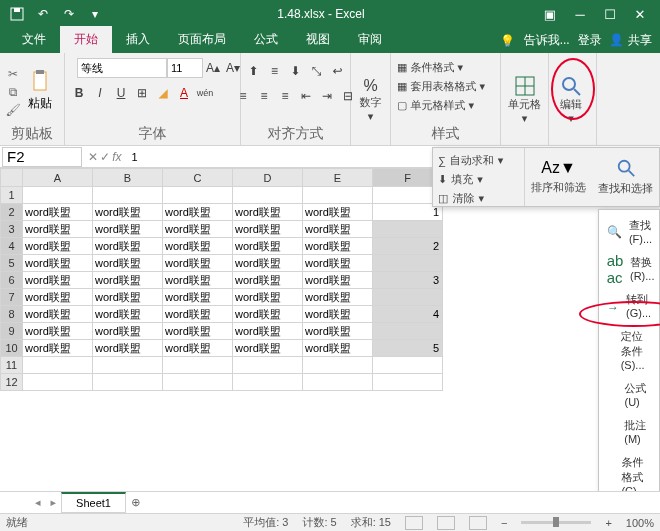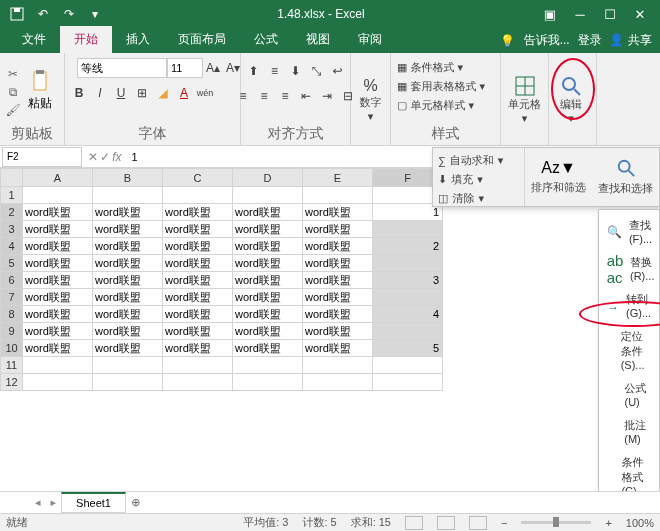--- a/index.html
+++ b/index.html
@@ -33,21 +33,21 @@
 .sizesel { width: 36px; height: 20px; border: 1px solid #ccc; background: #fff; font-size: 11px; padding: 0 3px; display: flex; align-items: center; }
 .btnrow { display: flex; gap: 1px; margin-top: 3px; }
 .rbtn { width: 20px; height: 20px; display: flex; align-items: center; justify-content: center; color: #444; }
 .bigbtn { display: flex; flex-direction: column; align-items: center; justify-content: center; width: 42px; font-size: 11px; color: #444; }
 .styleitem { display: flex; align-items: center; gap: 3px; font-size: 11px; color: #444; padding: 2px 2px; }
 .editgrp { position: relative; align-items: flex-end; }
 .redcircle1 { position: absolute; width: 44px; height: 62px; border: 2px solid #e4002b; border-radius: 50%; top: 5px; left: 2px; pointer-events: none; }
 
 
 .fbar { height: 22px; display: flex; align-items: center; border-bottom: 1px solid #d4d4d4; }
-.namebox { width: 80px; height: 20px; border: 1px solid #ccc; margin: 0 2px; padding: 0 4px; font-size: 10px; display: flex; align-items: center; }
+.namebox { width: 80px; height: 20px; border: 1px solid #ccc; margin: 0 2px; padding: 0 4px; font-size: 15px; display: flex; align-items: center; }
 .fxbtns { display: flex; gap: 2px; padding: 0 4px; color: #888; }
 .formula { flex: 1; padding: 0 6px; font-size: 11px; }
 
 
 .gridwrap { position: relative; }
 .grid { border-collapse: collapse; }
 .grid th, .grid td { border: 1px solid #d4d4d4; font-size: 11px; font-weight: normal; }
 .grid .colhdr { background: #e6e6e6; height: 18px; width: 70px; text-align: center; color: #333; }
 .grid .colhdr.sel { background: #cfcfcf; }
 .grid .rowhdr { background: #e6e6e6; width: 22px; text-align: center; color: #333; }

